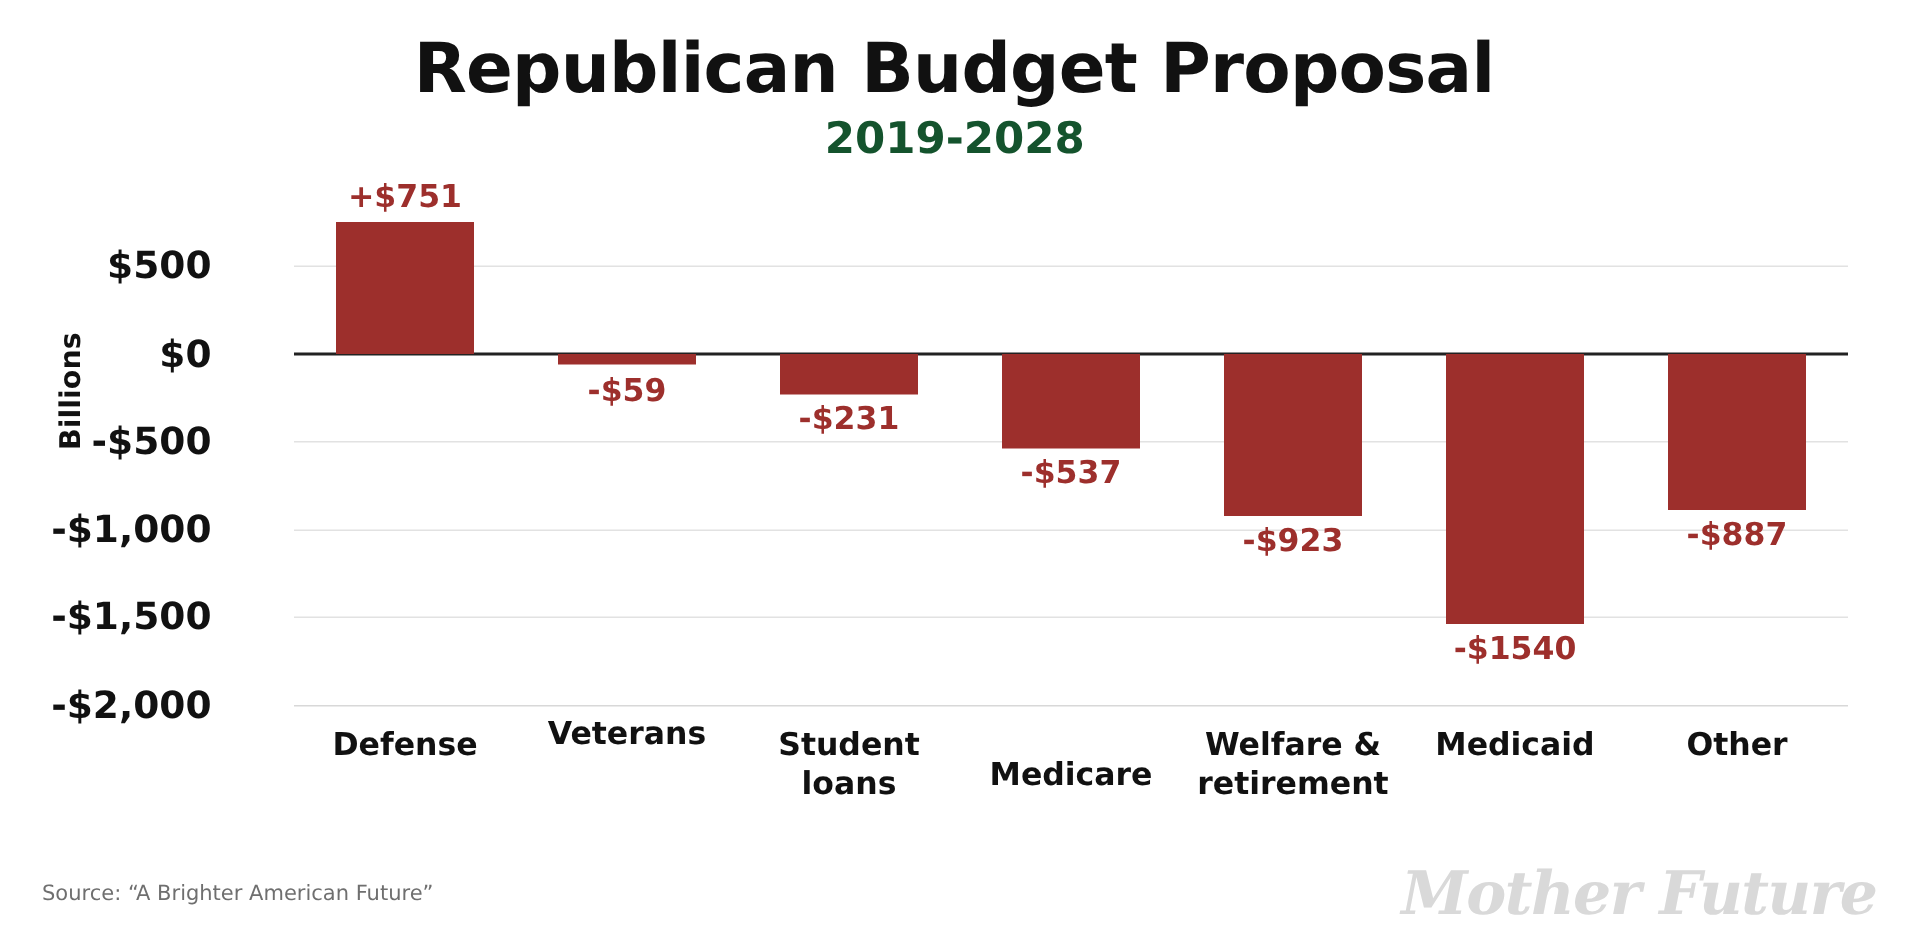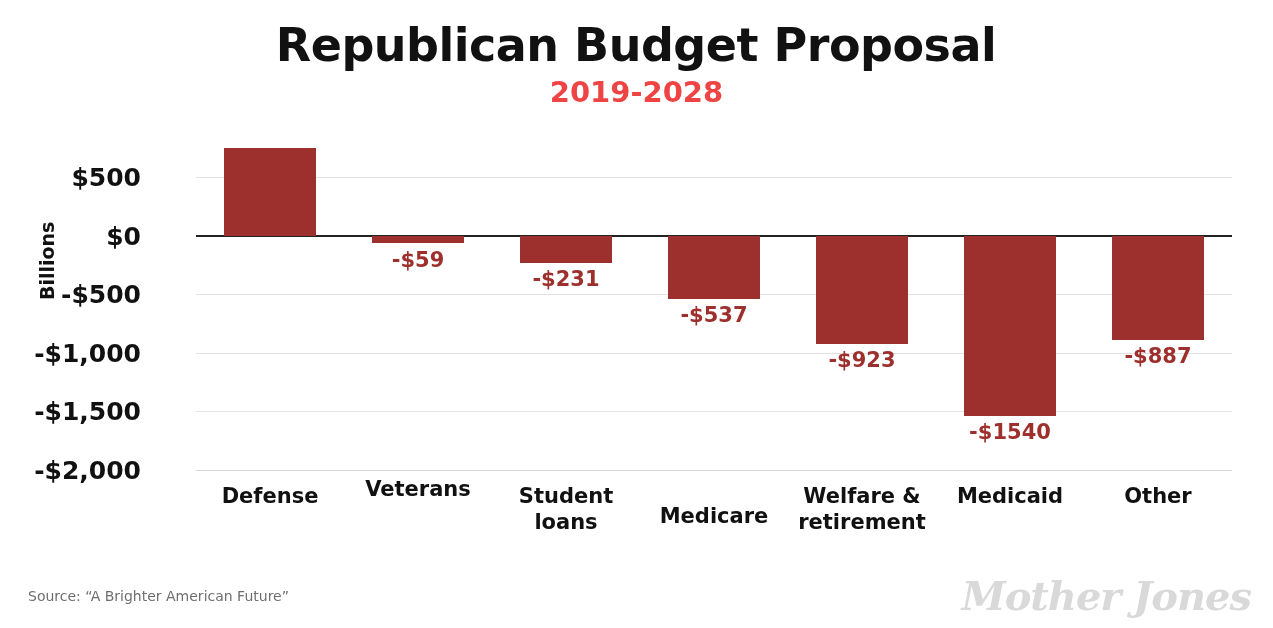--- a/index.html
+++ b/index.html
@@ -36,21 +36,21 @@
     font-family: "DejaVu Sans", sans-serif;
   }
   .subtitle {
     position: absolute;
     top: 75px;
     left: 0;
     width: 1273px;
     text-align: center;
     font-size: 29px;
     font-weight: bold;
-    color: #ef4444;
+    color: #14532d;
   }
 
   
   .plot {
     position: absolute;
     left: 196px;
     top: 148px;
     width: 1036px;
     height: 322px;
   }
@@ -157,20 +157,21 @@
       <div class="ytick" style="top: 87.8182px;">$0</div>
       <div class="gridline" style="top: 146.364px;"></div>
       <div class="ytick" style="top: 146.364px;">-$500</div>
       <div class="gridline" style="top: 204.909px;"></div>
       <div class="ytick" style="top: 204.909px;">-$1,000</div>
       <div class="gridline" style="top: 263.455px;"></div>
       <div class="ytick" style="top: 263.455px;">-$1,500</div>
       <div class="axis-bottom" style="top: 322px;"></div>
       <div class="ytick" style="top: 322px;">-$2,000</div>
       <div class="bar" style="left: 28px; top: -0.117091px; width: 92px; height: 87.9353px; background: rgb(157, 47, 44);"></div>
+      <div class="bar-value" style="width: 180px; left: -16px; top: -29.1171px;">+$751</div>
       <div class="cat-label" style="width: 180px; left: -16px; top: 336px;">
         <div>Defense</div>
       </div>
       <div class="bar" style="left: 176px; top: 87.8182px; width: 92px; height: 6.90836px; background: rgb(157, 47, 44);"></div>
       <div class="bar-value" style="width: 180px; left: 132px; top: 100px;">-$59</div>
       <div class="cat-label" style="width: 180px; left: 132px; top: 329px;">
         <div>Veterans</div>
       </div>
       <div class="bar" style="left: 324px; top: 87.8182px; width: 92px; height: 27.048px; background: rgb(157, 47, 44);"></div>
       <div class="bar-value" style="width: 180px; left: 280px; top: 118.866px;">-$231</div>
@@ -195,15 +196,15 @@
         <div>Medicaid</div>
       </div>
       <div class="bar" style="left: 916px; top: 87.8182px; width: 92px; height: 103.86px; background: rgb(157, 47, 44);"></div>
       <div class="bar-value" style="width: 180px; left: 872px; top: 195.678px;">-$887</div>
       <div class="cat-label" style="width: 180px; left: 872px; top: 336px;">
         <div>Other</div>
       </div>
     </div>
 
   <div class="source">Source: “A Brighter American Future”</div>
-  <div class="logo">Mother Jones</div>
+  <div class="logo">Mother Future</div>
 
 </div>
 
 </body></html>

